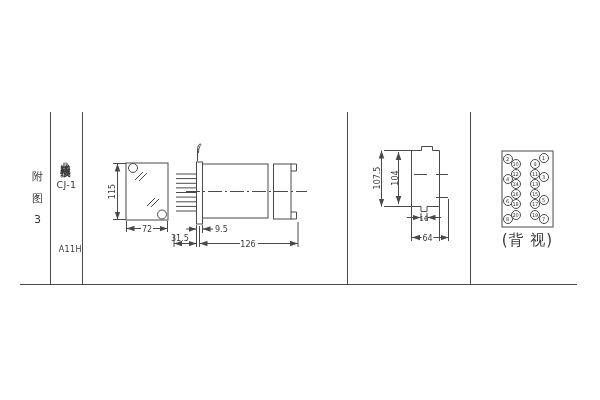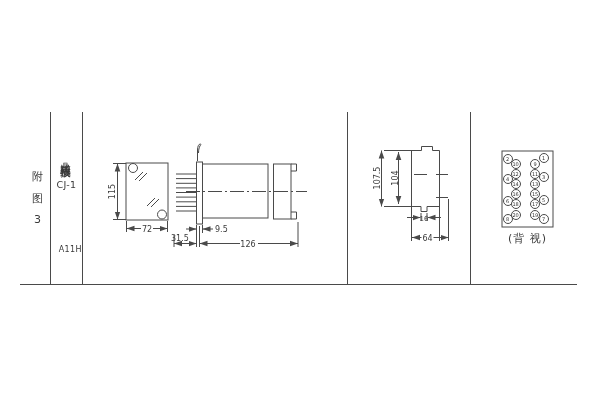--- a/index.html
+++ b/index.html
@@ -6,21 +6,21 @@
   #stage{
     position:relative;width:600px;height:400px;background:#ffffff;
     font-family:"DejaVu Sans","Liberation Sans",sans-serif;color:#3a3a3a;overflow:hidden;
   }
   #art{position:absolute;left:0;top:0;}
   .txt{position:absolute;color:#3a3a3a;}
   .figure-col{left:30px;top:169px;width:15px;display:flex;flex-direction:column;align-items:center;gap:7px;font-size:11px;}
   .model{left:51px;top:135px;width:31px;text-align:center;font-size:9.5px;letter-spacing:0.3px;margin-top:44px;}
   .wiring{left:59px;top:154px;height:86px;writing-mode:vertical-rl;text-orientation:upright;font-size:10.5px;letter-spacing:0.8px;}
   .code{left:51px;top:245px;width:31px;text-align:right;font-size:8px;letter-spacing:0.4px;}
-  .caption{left:498px;top:231px;width:59px;text-align:center;font-size:11px;letter-spacing:1px;}
+  .caption{left:498px;top:231px;width:59px;text-align:center;font-size:15px;letter-spacing:1px;}
   .pin{
     position:absolute;width:8px;height:8px;border:1px solid #4a4a4a;border-radius:50%;
     font-size:5px;line-height:8px;text-align:center;color:#333;letter-spacing:-0.3px;background:#fff;
   }
   svg .dim{font:8px "DejaVu Sans","Liberation Sans",sans-serif;fill:#3a3a3a;}
   svg .dim-s{font:7px "DejaVu Sans","Liberation Sans",sans-serif;fill:#3a3a3a;}
 </style>
 </head>
 <body>
 

